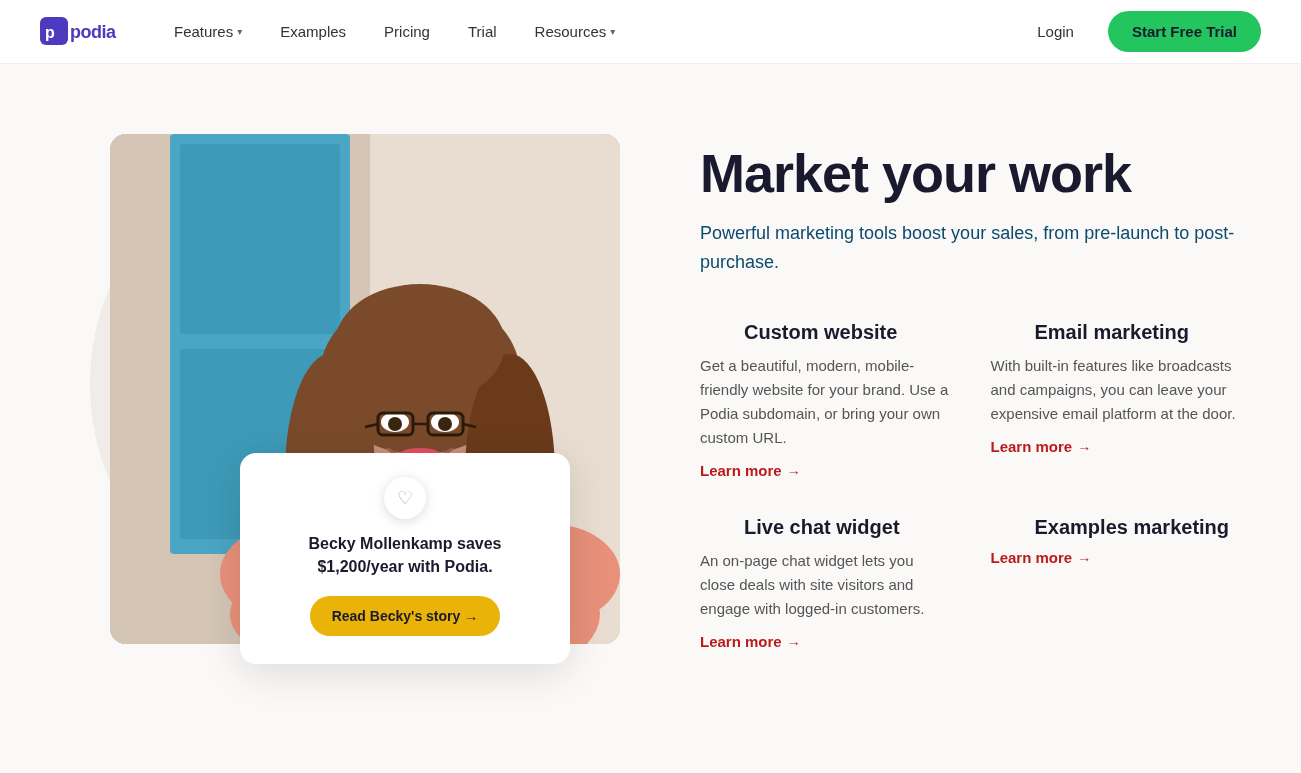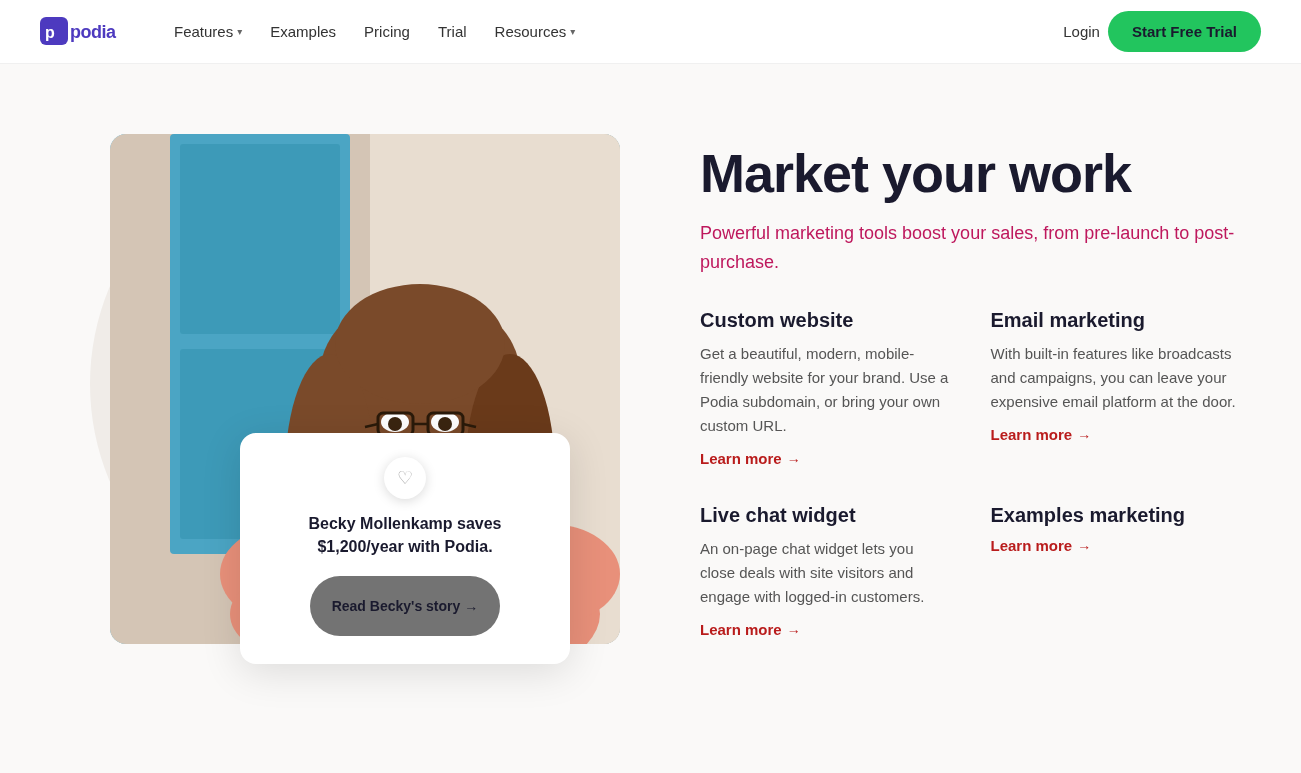--- a/index.html
+++ b/index.html
@@ -29,21 +29,21 @@
       font-size: 22px;
       font-weight: 800;
       color: #4d3abf;
       letter-spacing: -0.5px;
       display: flex;
       align-items: center;
     }
     .nav-links {
       display: flex;
       align-items: flex-end;
-      gap: 0;
+      gap: 10px;
       flex: 1;
     }
     .nav-link {
       padding: 8px 14px;
       font-size: 15px;
       color: #333;
       text-decoration: none;
       font-weight: 500;
       cursor: pointer;
       display: flex;
@@ -53,21 +53,21 @@
       transition: background 0.15s;
     }
     .nav-chevron {
       font-size: 10px;
       color: #666;
       display: inline-block;
     }
     .nav-right {
       display: flex;
       align-items: center;
-      gap: 8px;
+      gap: 34px;
     }
     .nav-login {
       font-size: 15px;
       color: #333;
       font-weight: 500;
       cursor: pointer;
       text-decoration: none;
     }
     .nav-cta {
       background: #22c55e;
@@ -159,24 +159,24 @@
       font-size: 16px;
       font-weight: 600;
       color: #1a1a2e;
       line-height: 1.4;
       margin-bottom: 18px;
     }
     .read-story-btn {
       display: inline-flex;
       align-items: center;
       gap: 4px;
-      background: #737373;
+      background: #eab308;
       border: none;
       border-radius: 50px;
-      padding: 22px 22px;
+      padding: 12px 22px;
       font-size: 14px;
       font-weight: 600;
       color: #1a1a2e;
       cursor: pointer;
       text-decoration: none;
     }
 
     
     .right-side {
       flex: 1;
@@ -185,38 +185,39 @@
     .main-heading {
       font-size: 54px;
       font-weight: 800;
       color: #1a1a2e;
       line-height: 1.1;
       margin-bottom: 16px;
       letter-spacing: -1px;
     }
     .main-subtitle {
       font-size: 18px;
-      color: #be185d;
+      color: #0c4a6e;
       line-height: 1.6;
-      margin-bottom: 32px;
+      margin-bottom: 44px;
       max-width: 560px;
     }
 
     
     .features-grid {
       display: grid;
       grid-template-columns: 1fr 1fr;
       gap: 36px 40px;
     }
     .feature-item {}
     .feature-title {
       font-size: 20px;
       font-weight: 700;
       color: #1a1a2e;
       margin-bottom: 10px;
+      margin-left: 44px;
     }
     .feature-desc {
       font-size: 15px;
       color: #555;
       line-height: 1.6;
       margin-bottom: 12px;
     }
     .learn-more-link {
       display: inline-flex;
       align-items: center;

